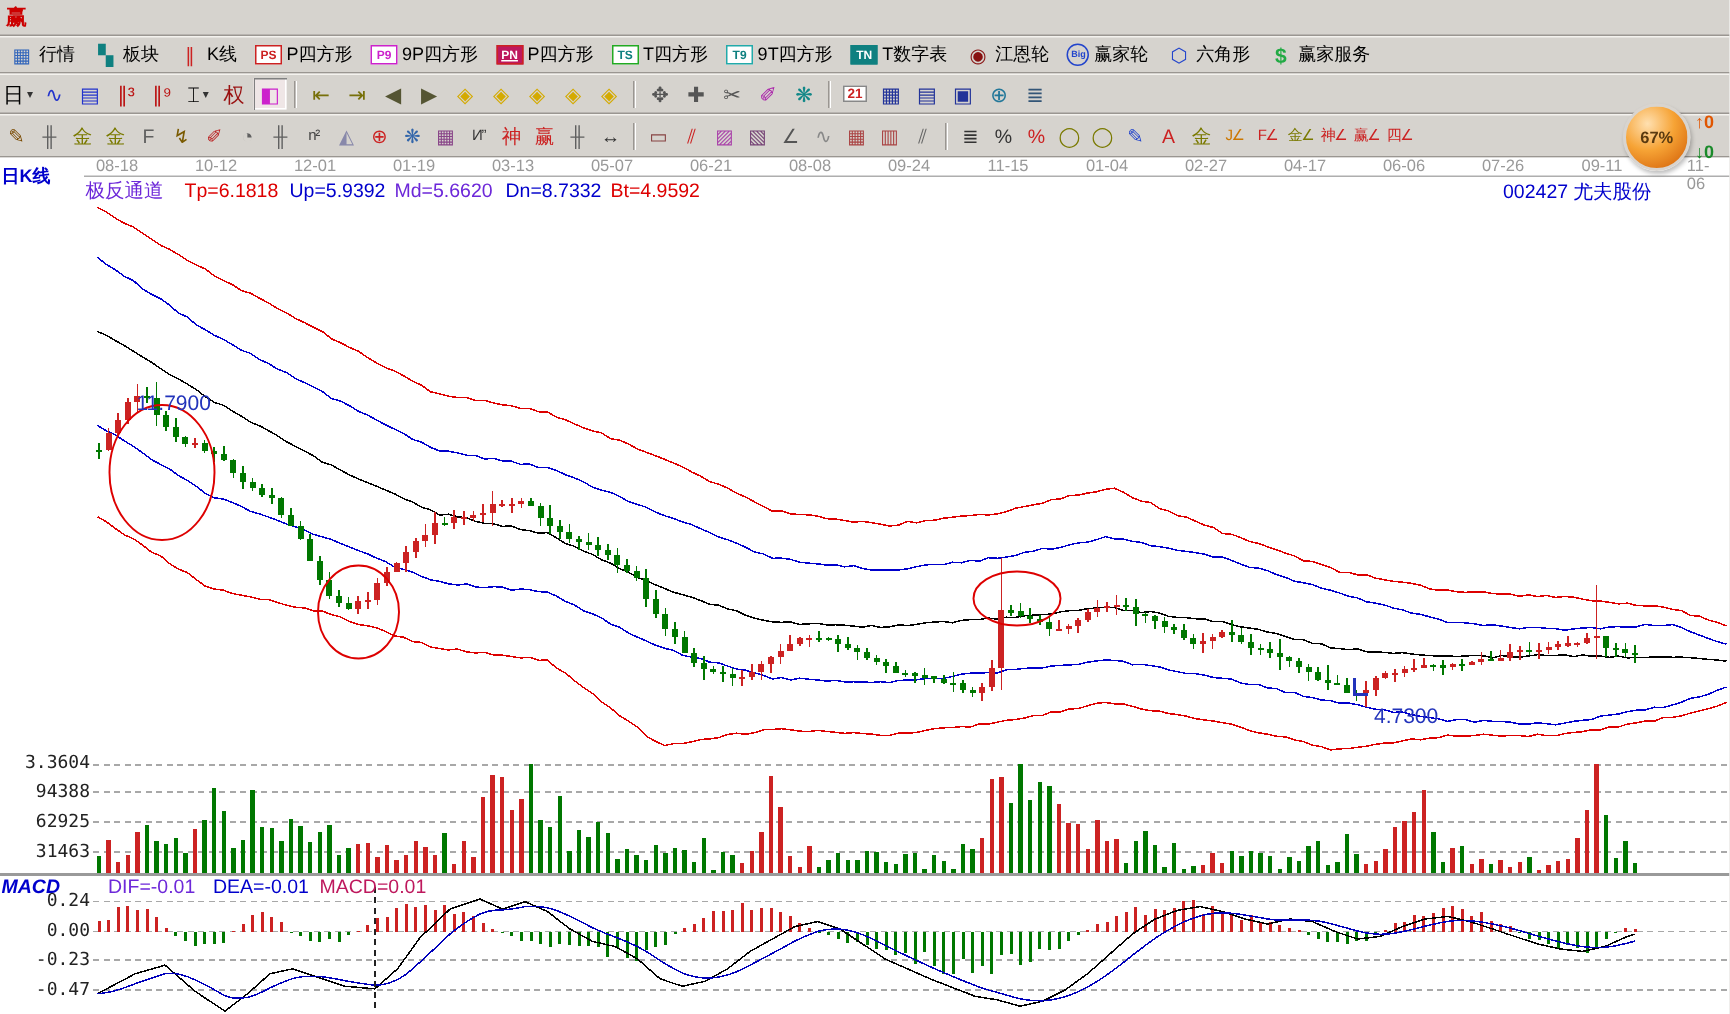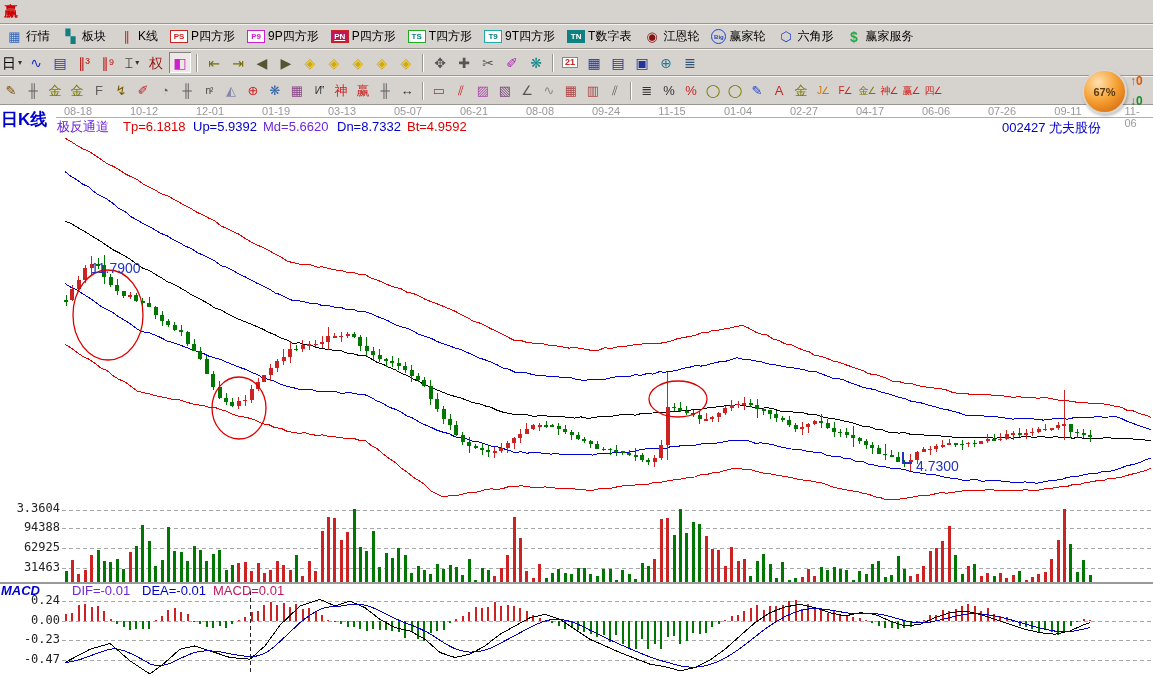--- a/index.html
+++ b/index.html
@@ -1027,32 +1027,32 @@
         <span class="date-lab" style="left: 738px;">01-04</span>
         <span class="date-lab" style="left: 804px;">02-27</span>
         <span class="date-lab" style="left: 870px;">04-17</span>
         <span class="date-lab" style="left: 936px;">06-06</span>
         <span class="date-lab" style="left: 1002px;">07-26</span>
         <span class="date-lab" style="left: 1068px;">09-11</span>
         <span class="date-lab" style="left: 1134px;">11-06</span>
       </div>
     <div class="hline"></div>
 
-    <div class="ov blue bold" style="left:1px; top:6px; font-size:17px;">日K线</div>
+    <div class="ov blue bold" style="left:1px; top:6px; font-size:12px;">日K线</div>
 
     <div class="ov blk" style="left:57px;  top:15px; font-size:13px;">极反通道</div>
     <div class="ov red" style="left:123px; top:15px; font-size:13px;">Tp=6.1818</div>
     <div class="ov blue" style="left:193px; top:15px; font-size:13px;text-align:center;">Up=5.9392</div>
     <div class="ov blk" style="left:263px; top:15px; font-size:13px;">Md=5.6620</div>
     <div class="ov blue" style="left:337px; top:15px; font-size:13px;">Dn=8.7332</div>
     <div class="ov red" style="left:407px; top:15px; font-size:13px;">Bt=4.9592</div>
     <div class="ov blue" style="left:1002px; top:16px; font-size:13px;">002427 尤夫股份</div>
 
     <div class="ov ann" style="left:91px;  top:156px;">11.7900</div>
-    <div class="ov ann" style="left:916px; top:354px;">4.7300</div>
+    <div class="ov ann" style="left:916px; top:365px;">4.7300</div>
 
     <div class="ov num rlab" style="left:14px; top:397px;">3.3604</div>
     <div class="ov num rlab" style="left:14px; top:416px;">94388</div>
     <div class="ov num rlab" style="left:14px; top:436px;">62925</div>
     <div class="ov num rlab" style="left:14px; top:456px;">31463</div>
 
     <div class="ov blue bold" style="left:1px;  top:479px; font-size:13px;font-style:italic;">MACD</div>
     <div class="ov blk" style="left:72px;  top:479px; font-size:13px;">DIF=-0.01</div>
     <div class="ov blue" style="left:142px; top:479px; font-size:13px;">DEA=-0.01</div>
     <div class="ov mag" style="left:213px; top:479px; font-size:13px;">MACD=0.01</div>

